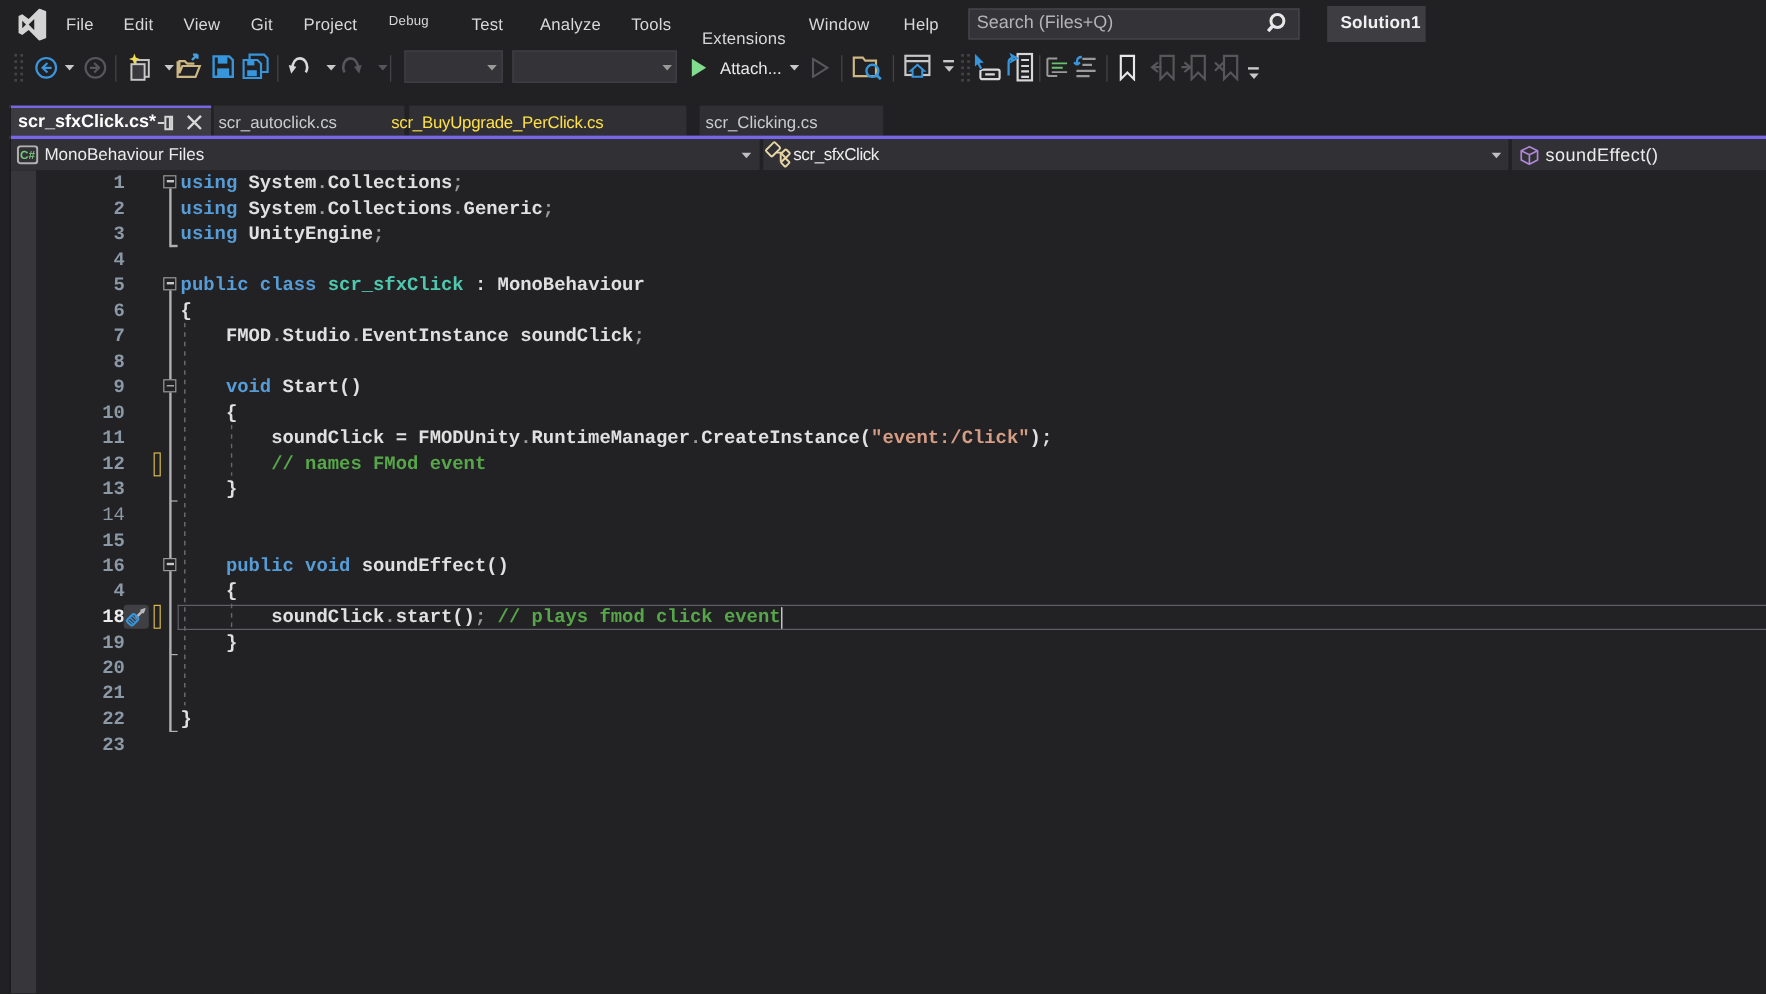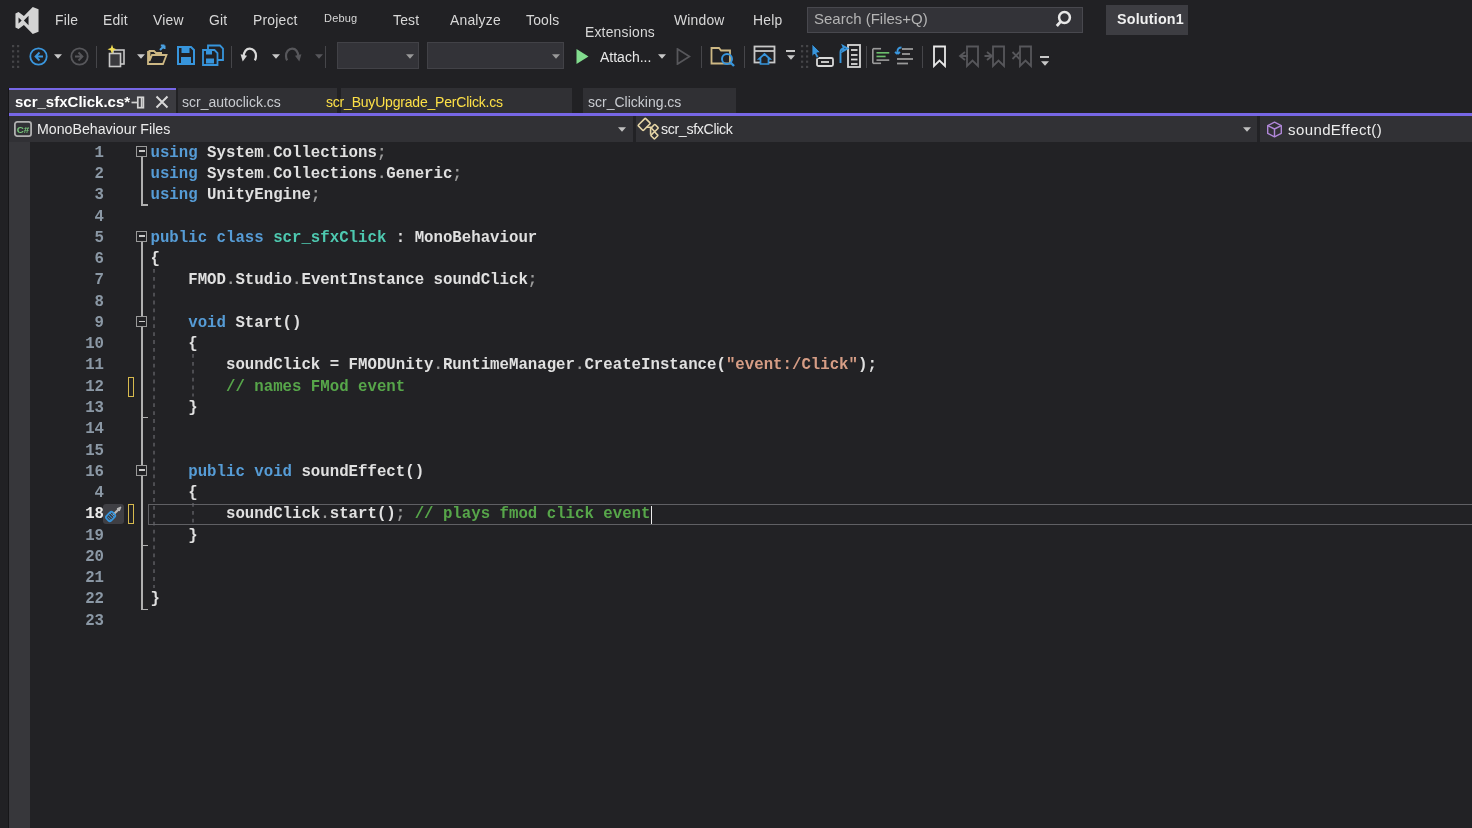--- a/index.html
+++ b/index.html
@@ -257,21 +257,21 @@
 <div class="abs mono" style="left:56px;top:207.5px;width:48px;text-align:right;color:#8b98a5;font-weight:bold;font-size:15.73px;">4</div>
 <div class="abs mono" style="left:56px;top:228.8px;width:48px;text-align:right;color:#8b98a5;font-weight:bold;font-size:15.73px;">5</div>
 <div class="abs mono" style="left:56px;top:250.0px;width:48px;text-align:right;color:#8b98a5;font-weight:bold;font-size:15.73px;">6</div>
 <div class="abs mono" style="left:56px;top:271.3px;width:48px;text-align:right;color:#8b98a5;font-weight:bold;font-size:15.73px;">7</div>
 <div class="abs mono" style="left:56px;top:292.6px;width:48px;text-align:right;color:#8b98a5;font-weight:bold;font-size:15.73px;">8</div>
 <div class="abs mono" style="left:56px;top:313.9px;width:48px;text-align:right;color:#8b98a5;font-weight:bold;font-size:15.73px;">9</div>
 <div class="abs mono" style="left:56px;top:335.1px;width:48px;text-align:right;color:#8b98a5;font-weight:bold;font-size:15.73px;">10</div>
 <div class="abs mono" style="left:56px;top:356.4px;width:48px;text-align:right;color:#8b98a5;font-weight:bold;font-size:15.73px;">11</div>
 <div class="abs mono" style="left:56px;top:377.7px;width:48px;text-align:right;color:#8b98a5;font-weight:bold;font-size:15.73px;">12</div>
 <div class="abs mono" style="left:56px;top:398.9px;width:48px;text-align:right;color:#8b98a5;font-weight:bold;font-size:15.73px;">13</div>
-<div class="abs mono" style="left:56px;top:420.2px;width:48px;text-align:right;color:#8b98a5;font-weight:bold;font-size:15.73px;">14</div>
+<div class="abs mono" style="left:56px;top:420.2px;width:48px;text-align:right;color:#8b98a5;font-weight:normal;font-size:15.73px;">14</div>
 <div class="abs mono" style="left:56px;top:441.5px;width:48px;text-align:right;color:#8b98a5;font-weight:bold;font-size:15.73px;">15</div>
 <div class="abs mono" style="left:56px;top:462.8px;width:48px;text-align:right;color:#8b98a5;font-weight:bold;font-size:15.73px;">16</div>
 <div class="abs mono" style="left:56px;top:484.0px;width:48px;text-align:right;color:#8b98a5;font-weight:bold;font-size:15.73px;">4</div>
 <div class="abs mono" style="left:56px;top:505.3px;width:48px;text-align:right;color:#eaeaea;font-weight:bold;font-size:15.73px;">18</div>
 <div class="abs mono" style="left:56px;top:526.6px;width:48px;text-align:right;color:#8b98a5;font-weight:bold;font-size:15.73px;">19</div>
 <div class="abs mono" style="left:56px;top:547.8px;width:48px;text-align:right;color:#8b98a5;font-weight:bold;font-size:15.73px;">20</div>
 <div class="abs mono" style="left:56px;top:569.1px;width:48px;text-align:right;color:#8b98a5;font-weight:bold;font-size:15.73px;">21</div>
 <div class="abs mono" style="left:56px;top:590.4px;width:48px;text-align:right;color:#8b98a5;font-weight:bold;font-size:15.73px;">22</div>
 <div class="abs mono" style="left:56px;top:611.6px;width:48px;text-align:right;color:#8b98a5;font-weight:bold;font-size:15.73px;">23</div>
 <div class="abs" style="left:103px;top:504.4px;width:21px;height:20px;background:#3f3f44;border-radius:3px;"></div>

